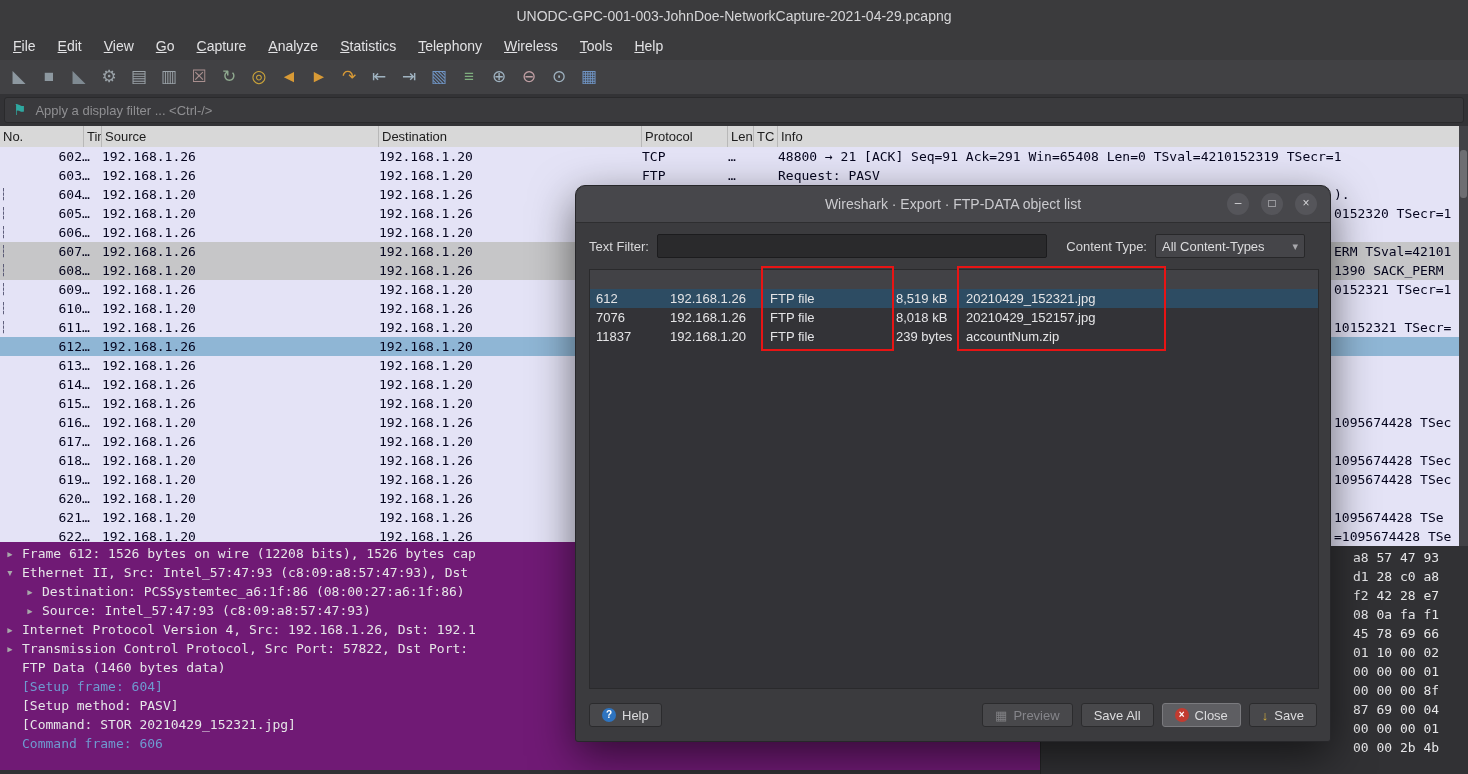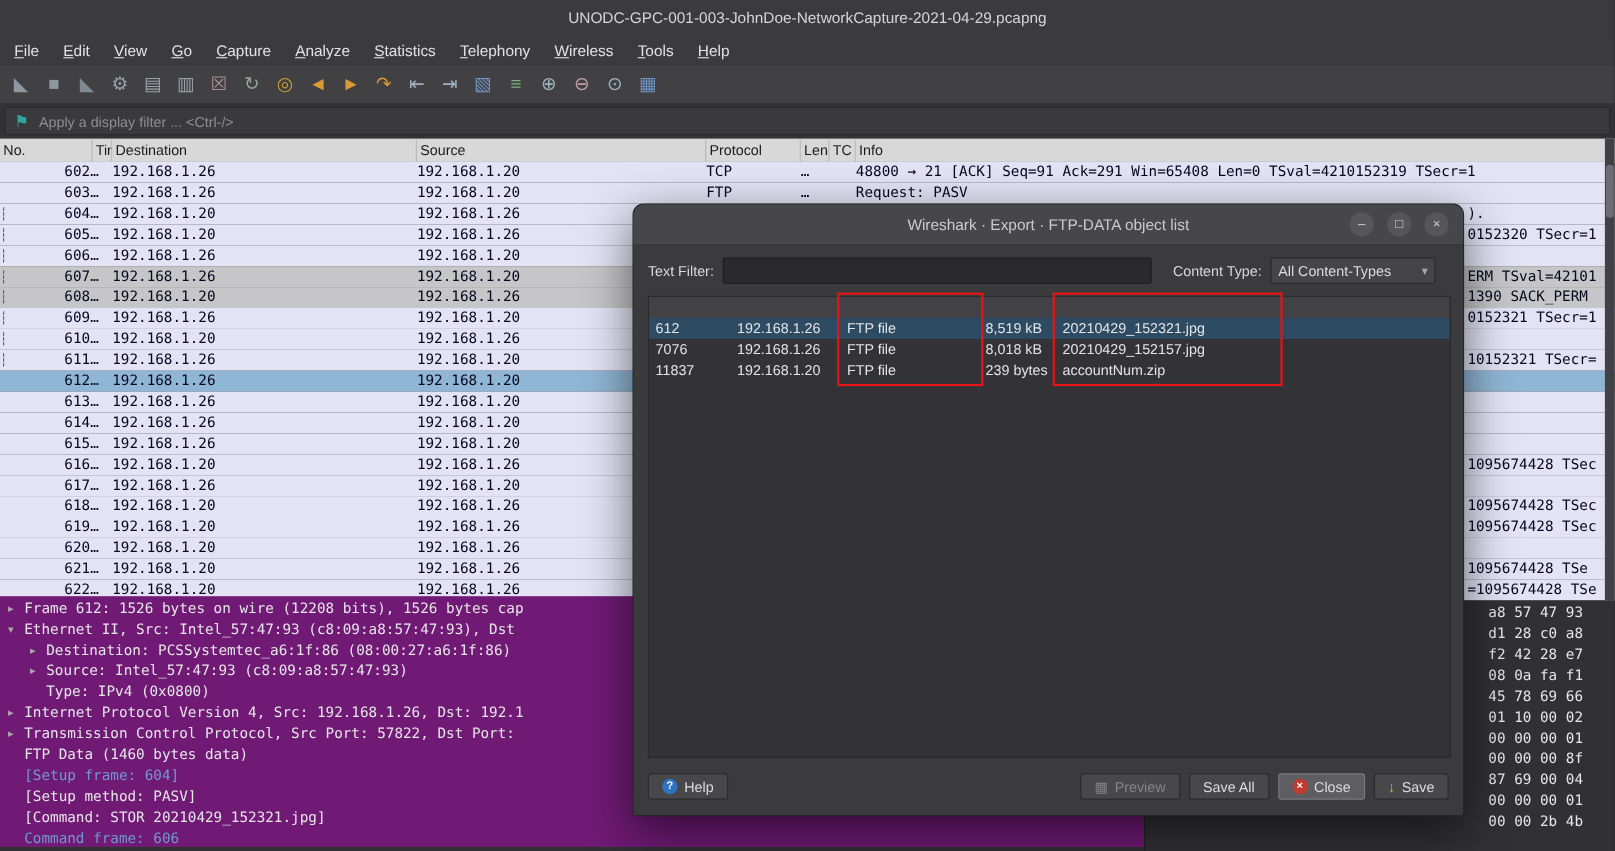--- a/index.html
+++ b/index.html
@@ -154,22 +154,22 @@
   <div class="filterbar">
     <div class="filterfield">
       <span class="bookmark">⚑</span>
       <span class="filter-ph">Apply a display filter ... &lt;Ctrl-/&gt;</span>
     </div>
   </div>
 
   <div class="plist-header">
     <span class="hc">No.</span>
     <span class="hc">Tim</span>
+    <span class="hc">Source</span>
     <span class="hc">Destination</span>
-    <span class="hc">Source</span>
     <span class="hc">Protocol</span>
     <span class="hc">Len</span>
     <span class="hc">TC</span>
     <span class="hc">Info</span>
   </div>
 
   <div class="plist">
       <div class="prow">
       <span class="c mark"></span>
       <span class="c no">602</span>
@@ -429,23 +429,20 @@
       <span class="caret">▸</span><span class="dtext">Frame 612: 1526 bytes on wire (12208 bits), 1526 bytes cap</span>
     </div>
       <div class="dline l0">
       <span class="caret">▾</span><span class="dtext">Ethernet II, Src: Intel_57:47:93 (c8:09:a8:57:47:93), Dst</span>
     </div>
       <div class="dline l1">
       <span class="caret">▸</span><span class="dtext">Destination: PCSSystemtec_a6:1f:86 (08:00:27:a6:1f:86)</span>
     </div>
       <div class="dline l1">
       <span class="caret">▸</span><span class="dtext">Source: Intel_57:47:93 (c8:09:a8:57:47:93)</span>
-    </div>
-      <div class="dline l1t">
-      <span class="caret"></span><span class="dtext">Type: IPv4 (0x0800)</span>
     </div>
       <div class="dline l0">
       <span class="caret">▸</span><span class="dtext">Internet Protocol Version 4, Src: 192.168.1.26, Dst: 192.1</span>
     </div>
       <div class="dline l0">
       <span class="caret">▸</span><span class="dtext">Transmission Control Protocol, Src Port: 57822, Dst Port:</span>
     </div>
       <div class="dline sub">
       <span class="caret"></span><span class="dtext">FTP Data (1460 bytes data)</span>
     </div>

